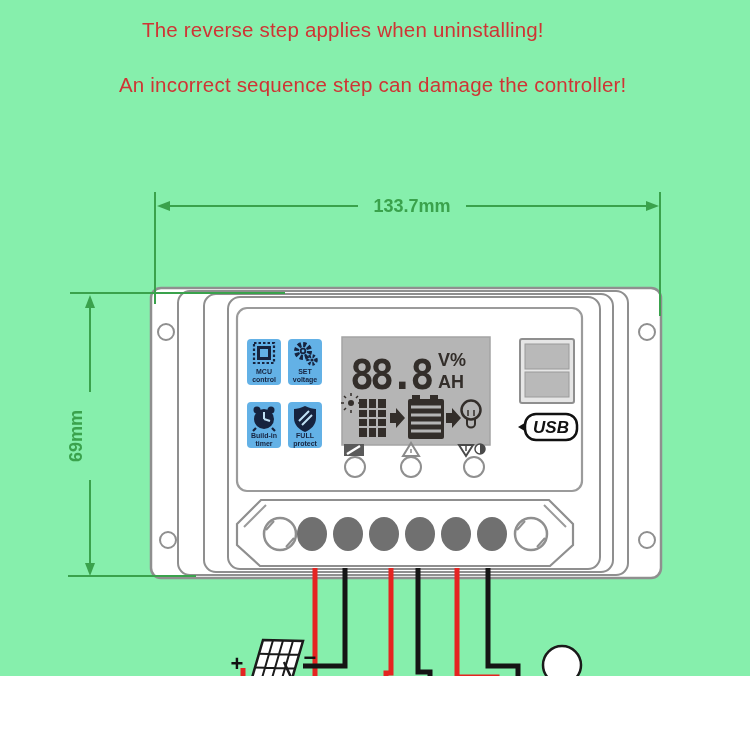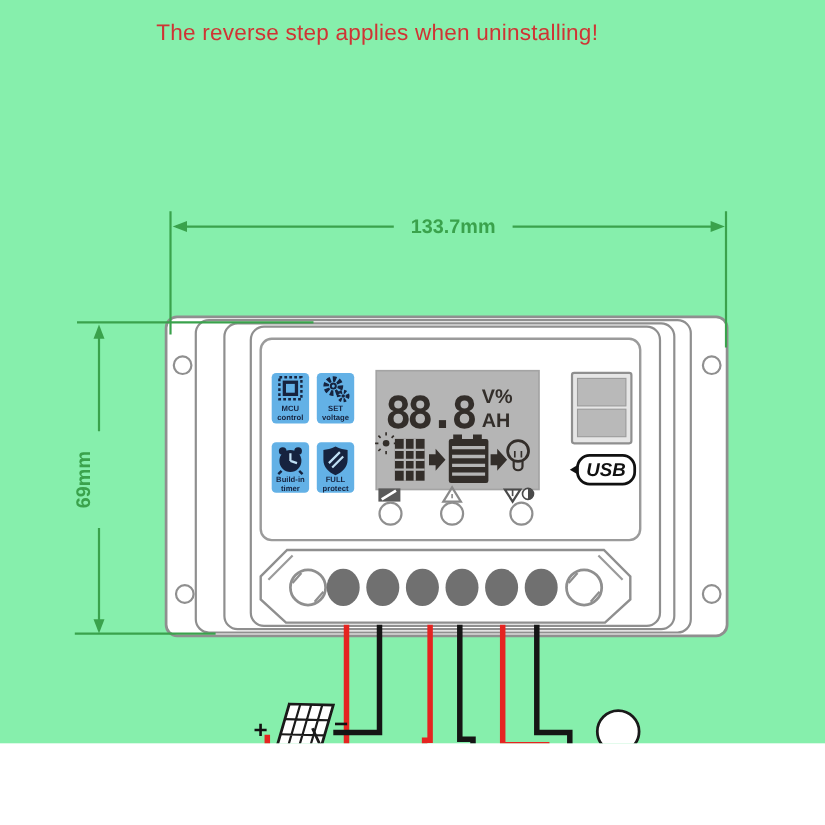--- a/index.html
+++ b/index.html
@@ -17,20 +17,21 @@
   .badge-label{font-weight:bold;font-size:7px;fill:#16233f;text-anchor:middle;}
   .polarity{font-weight:bold;font-size:22px;fill:#111111;text-anchor:middle;}
   .usb-text{font-weight:bold;font-style:italic;font-size:17px;fill:#111111;text-anchor:middle;}
 </style>
 </head>
 <body>
 
 <div class="page">
 
   <div class="warning w1">The reverse step applies when uninstalling!</div>
+  <div class="warning w2">An incorrect sequence step can damage the controller!</div>
 
   <svg width="750" height="750" viewBox="0 0 750 750">
 
     <g stroke="#8f8f8f" fill="#ffffff">
       <rect x="151" y="288" width="510" height="290" rx="10" stroke-width="2.5"></rect>
       <rect x="178" y="291" width="450" height="284" rx="12" stroke-width="2"></rect>
       <rect x="204" y="294" width="409" height="278" rx="12" stroke-width="2"></rect>
       <rect x="228" y="297" width="372" height="272" rx="12" stroke-width="2"></rect>
       <circle cx="166" cy="332" r="8" stroke-width="2"></circle>
       <circle cx="647" cy="332" r="8" stroke-width="2"></circle>

